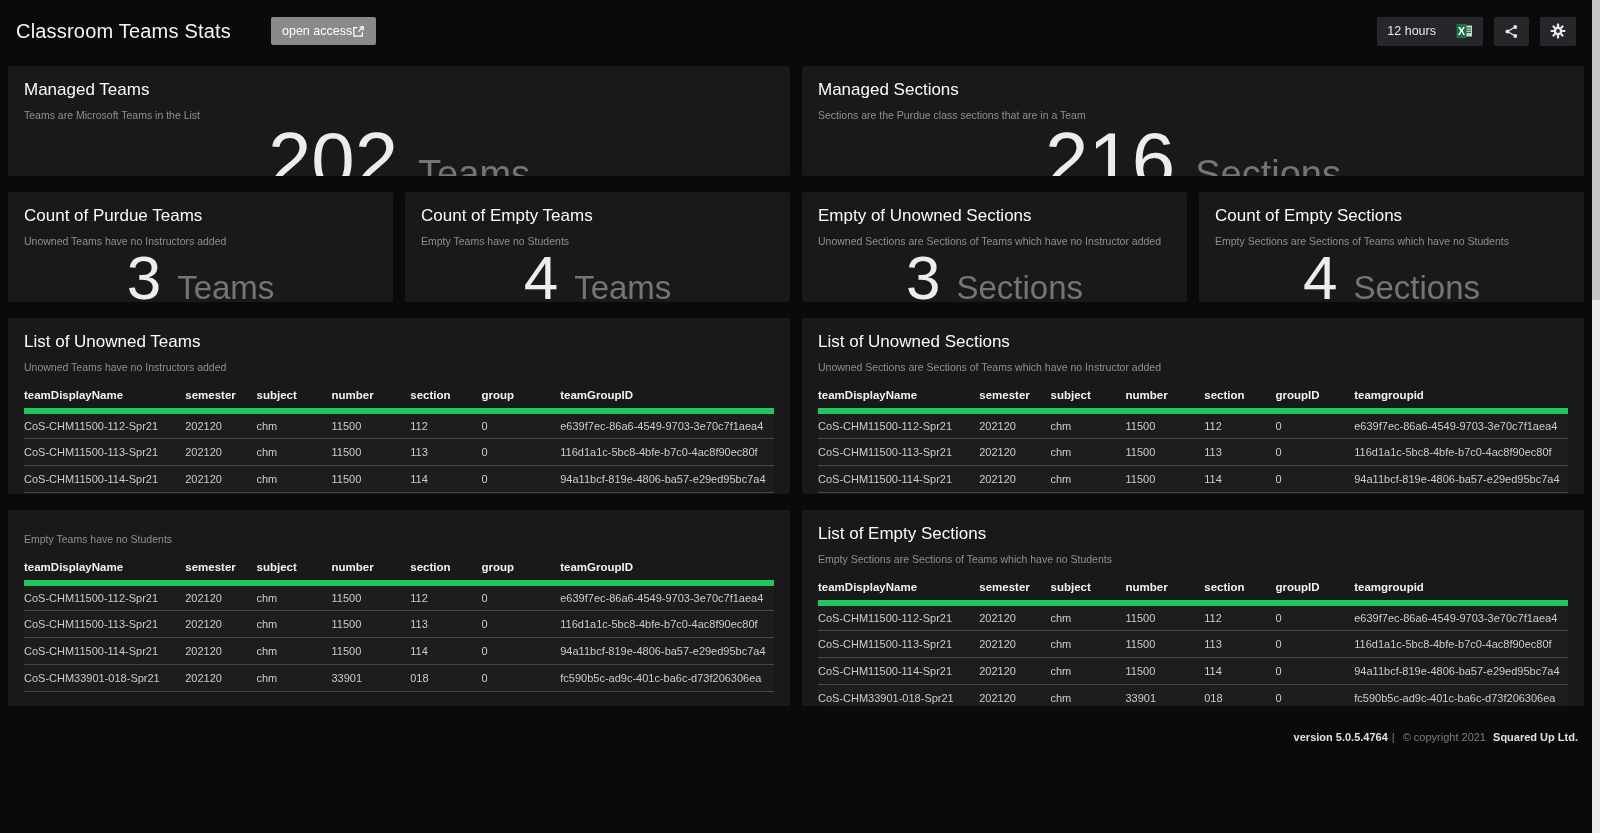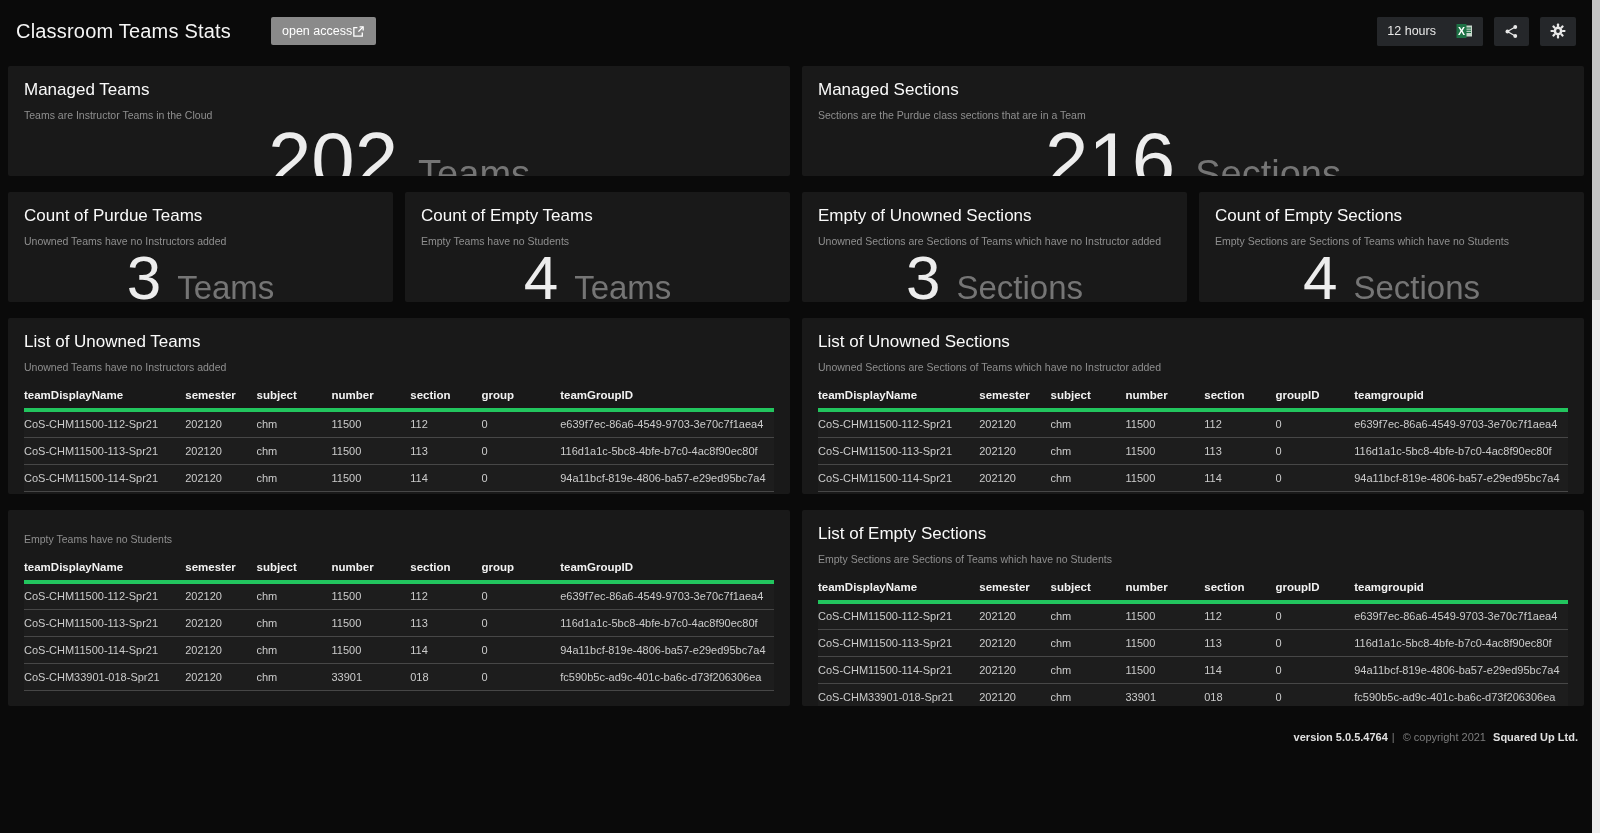--- a/index.html
+++ b/index.html
@@ -37,21 +37,21 @@
   .big-unit { font-weight:200; color:#757575; line-height:1; }
   .xl .big-number { font-size:78px; }
   .xl .big-unit { font-size:38px; margin-left:20px; }
   .md .big-number { font-size:62px; }
   .md .big-unit { font-size:33px; margin-left:16px; }
   .big-row { display:flex; align-items:baseline; }
 
   
   table { width:100%; border-collapse:collapse; table-layout:fixed; margin-top:10px; }
   th { text-align:left; font-size:11.5px; font-weight:700; color:#f2f2f2; padding:6px 6px 7px 0;
-    border-bottom:4px solid #22c55e; white-space:nowrap; overflow:hidden; }
+    border-bottom:6px solid #22c55e; white-space:nowrap; overflow:hidden; }
   td { font-size:11px; color:#cccccc; padding:0 6px 0 0; height:27px; border-bottom:1px solid #474747;
     white-space:nowrap; overflow:hidden; background:#1d1d1d; }
   th:nth-child(1), td:nth-child(1) { width:21.5%; }
   th:nth-child(2), td:nth-child(2) { width:9.5%; }
   th:nth-child(3), td:nth-child(3) { width:10%; }
   th:nth-child(4), td:nth-child(4) { width:10.5%; }
   th:nth-child(5), td:nth-child(5) { width:9.5%; }
   th:nth-child(6), td:nth-child(6) { width:10.5%; }
   th:nth-child(7), td:nth-child(7) { width:28.5%; }
 
@@ -123,21 +123,21 @@
         </svg>
       </button>
     </div>
   </div>
 
   <main>
 
     <div class="row row1">
       <div class="tile xl">
         <div class="tile-title">Managed Teams</div>
-        <div class="tile-subtitle">Teams are Instructor Teams in the Cloud</div>
+        <div class="tile-subtitle">Teams are Microsoft Teams in the List</div>
         <div class="big-wrap">
             <div class="big-row">
           <span class="big-number">202</span>
           <span class="big-unit">Teams</span>
         </div>
           </div>
       </div>
       <div class="tile xl">
         <div class="tile-title">Managed Sections</div>
         <div class="tile-subtitle">Sections are the Purdue class sections that are in a Team</div>

